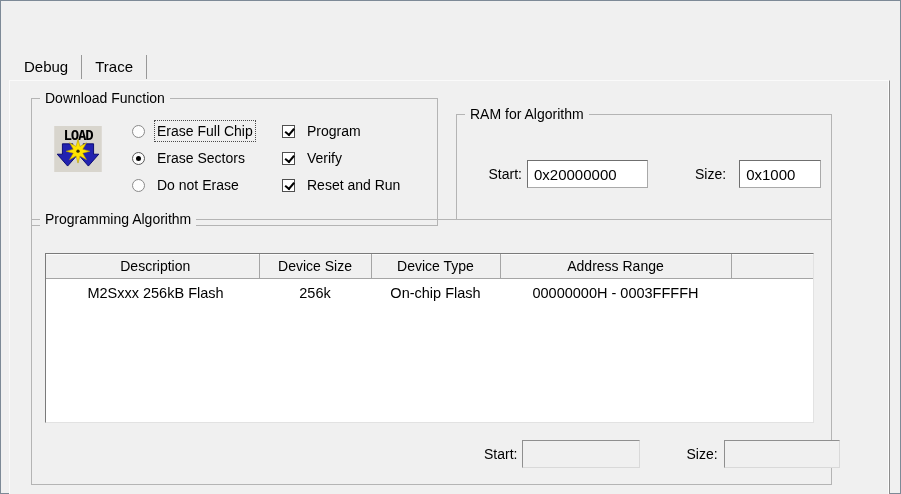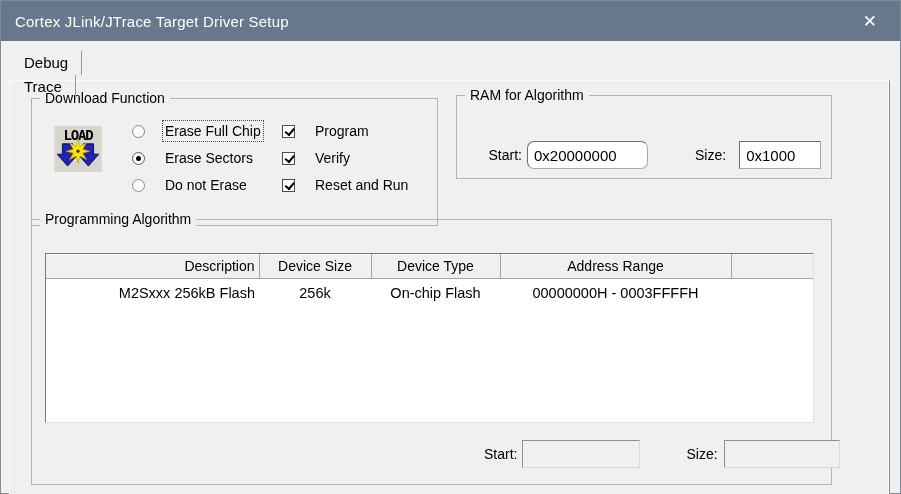--- a/index.html
+++ b/index.html
@@ -20,21 +20,21 @@
     padding-left:14px;font-size:15px;letter-spacing:.2px;
   }
   .close-btn{
     position:absolute;right:10px;top:0;width:40px;height:40px;
     display:flex;align-items:center;justify-content:center;
     color:#fff;font-size:17px;cursor:default;
   }
   
   .tabs{
     position:absolute;left:10px;top:50px;height:31px;
-    display:flex;align-items:flex-start;z-index:3;flex-direction:column;
+    display:flex;align-items:center;z-index:3;
   }
   .tab{
     height:24px;line-height:24px;padding:0 13px;font-size:15px;
     border-right:1px solid #989898;white-space:nowrap;
   }
   .tab.active{
     height:29px;line-height:29px;padding:0 16px;
     background:#f0f0f0;
     border:1px solid #8e8e8e;border-bottom:none;
     margin-bottom:-1px;
@@ -49,24 +49,24 @@
   
   .group{
     position:absolute;box-sizing:border-box;
     border:1px solid #b4b4b4;
   }
   .group-label{
     position:absolute;top:-9px;left:8px;background:#f0f0f0;
     padding:0 5px;font-size:14px;white-space:nowrap;
   }
   .grp-download{left:30px;top:97px;width:407px;height:128px;padding-left:47px;}
-  .grp-ram{left:455px;top:94px;width:376px;height:84px;}
+  .grp-ram{left:455px;top:113px;width:376px;height:106px;}
   .grp-prog{left:30px;top:218px;width:801px;height:266px;}
   
-  .ctl-row{position:absolute;display:flex;align-items:center;gap:20px;height:16px;}
+  .ctl-row{position:absolute;display:flex;align-items:center;gap:12px;height:16px;}
   .radio{
     width:13px;height:13px;box-sizing:border-box;border-radius:50%;
     border:1px solid #8a8a8a;background:#fdfdfd;position:relative;flex:none;
   }
   .radio.on{border-color:#5a5a5a;}
   .radio.on::after{
     content:"";position:absolute;left:3px;top:3px;width:5px;height:5px;
     border-radius:50%;background:#000;
   }
   .checkbox{
@@ -105,33 +105,29 @@
     background:#f0f0f0;font-weight:normal;font-size:14px;height:24px;
     border-right:1px solid #a5a5a5;border-bottom:1px solid #a5a5a5;
     box-shadow:inset 0 1px 0 #fbfbfb;padding:0 4px;white-space:nowrap;
     overflow:hidden;
   }
   table.listview th:last-child{border-right:none;}
   table.listview td{
     font-size:14.5px;height:27px;padding:0 4px;white-space:nowrap;
     overflow:hidden;background:#fff;margin-left:40px;
   }
-  .al{text-align:right;padding-left:10px !important;}
+  .al{text-align:center;padding-left:10px !important;}
   .ac{text-align:center;}
   .prog-fields{position:absolute;left:0;top:220px;width:100%;display:flex;align-items:center;}
 </style>
 </head>
 <body>
 
 <div class="window">
 
-  <div class="titlebar">
-    <span>Cortex JLink/JTrace Target Driver Setup</span>
-    <span class="close-btn">✕</span>
-  </div>
 
   <div class="tabs">
     <div class="tab">Debug</div>
     <div class="tab">Trace</div>
   </div>
 
   <div class="tab-panel"></div>
 
   <div class="group grp-download">
     <span class="group-label">Download Function</span>
@@ -173,21 +169,21 @@
     <div class="ctl-row" style="left:250px;top:78px;">
       <span class="checkbox on"></span>
       <span class="lbl">Reset and Run</span>
     </div>
   </div>
 
   <div class="group grp-ram">
     <span class="group-label">RAM for Algorithm</span>
     <div class="ram-row">
       <span class="field-label" style="width:40px;text-align:right;margin-right:5px;">Start:</span>
-      <input class="tbox" style="width: 121px; border-radius: 7px;" type="text" value="0x20000000">
+      <input class="tbox" style="width: 121px;" type="text" value="0x20000000">
       <span class="field-label" style="margin-left:47px;margin-right:6px;">Size:</span>
       <input class="tbox" style="width: 82px; margin-left: 7px;" type="text" value="0x1000">
     </div>
   </div>
 
   <div class="group grp-prog">
     <span class="group-label">Programming Algorithm</span>
 
     <div class="lv">
       <table class="listview">

